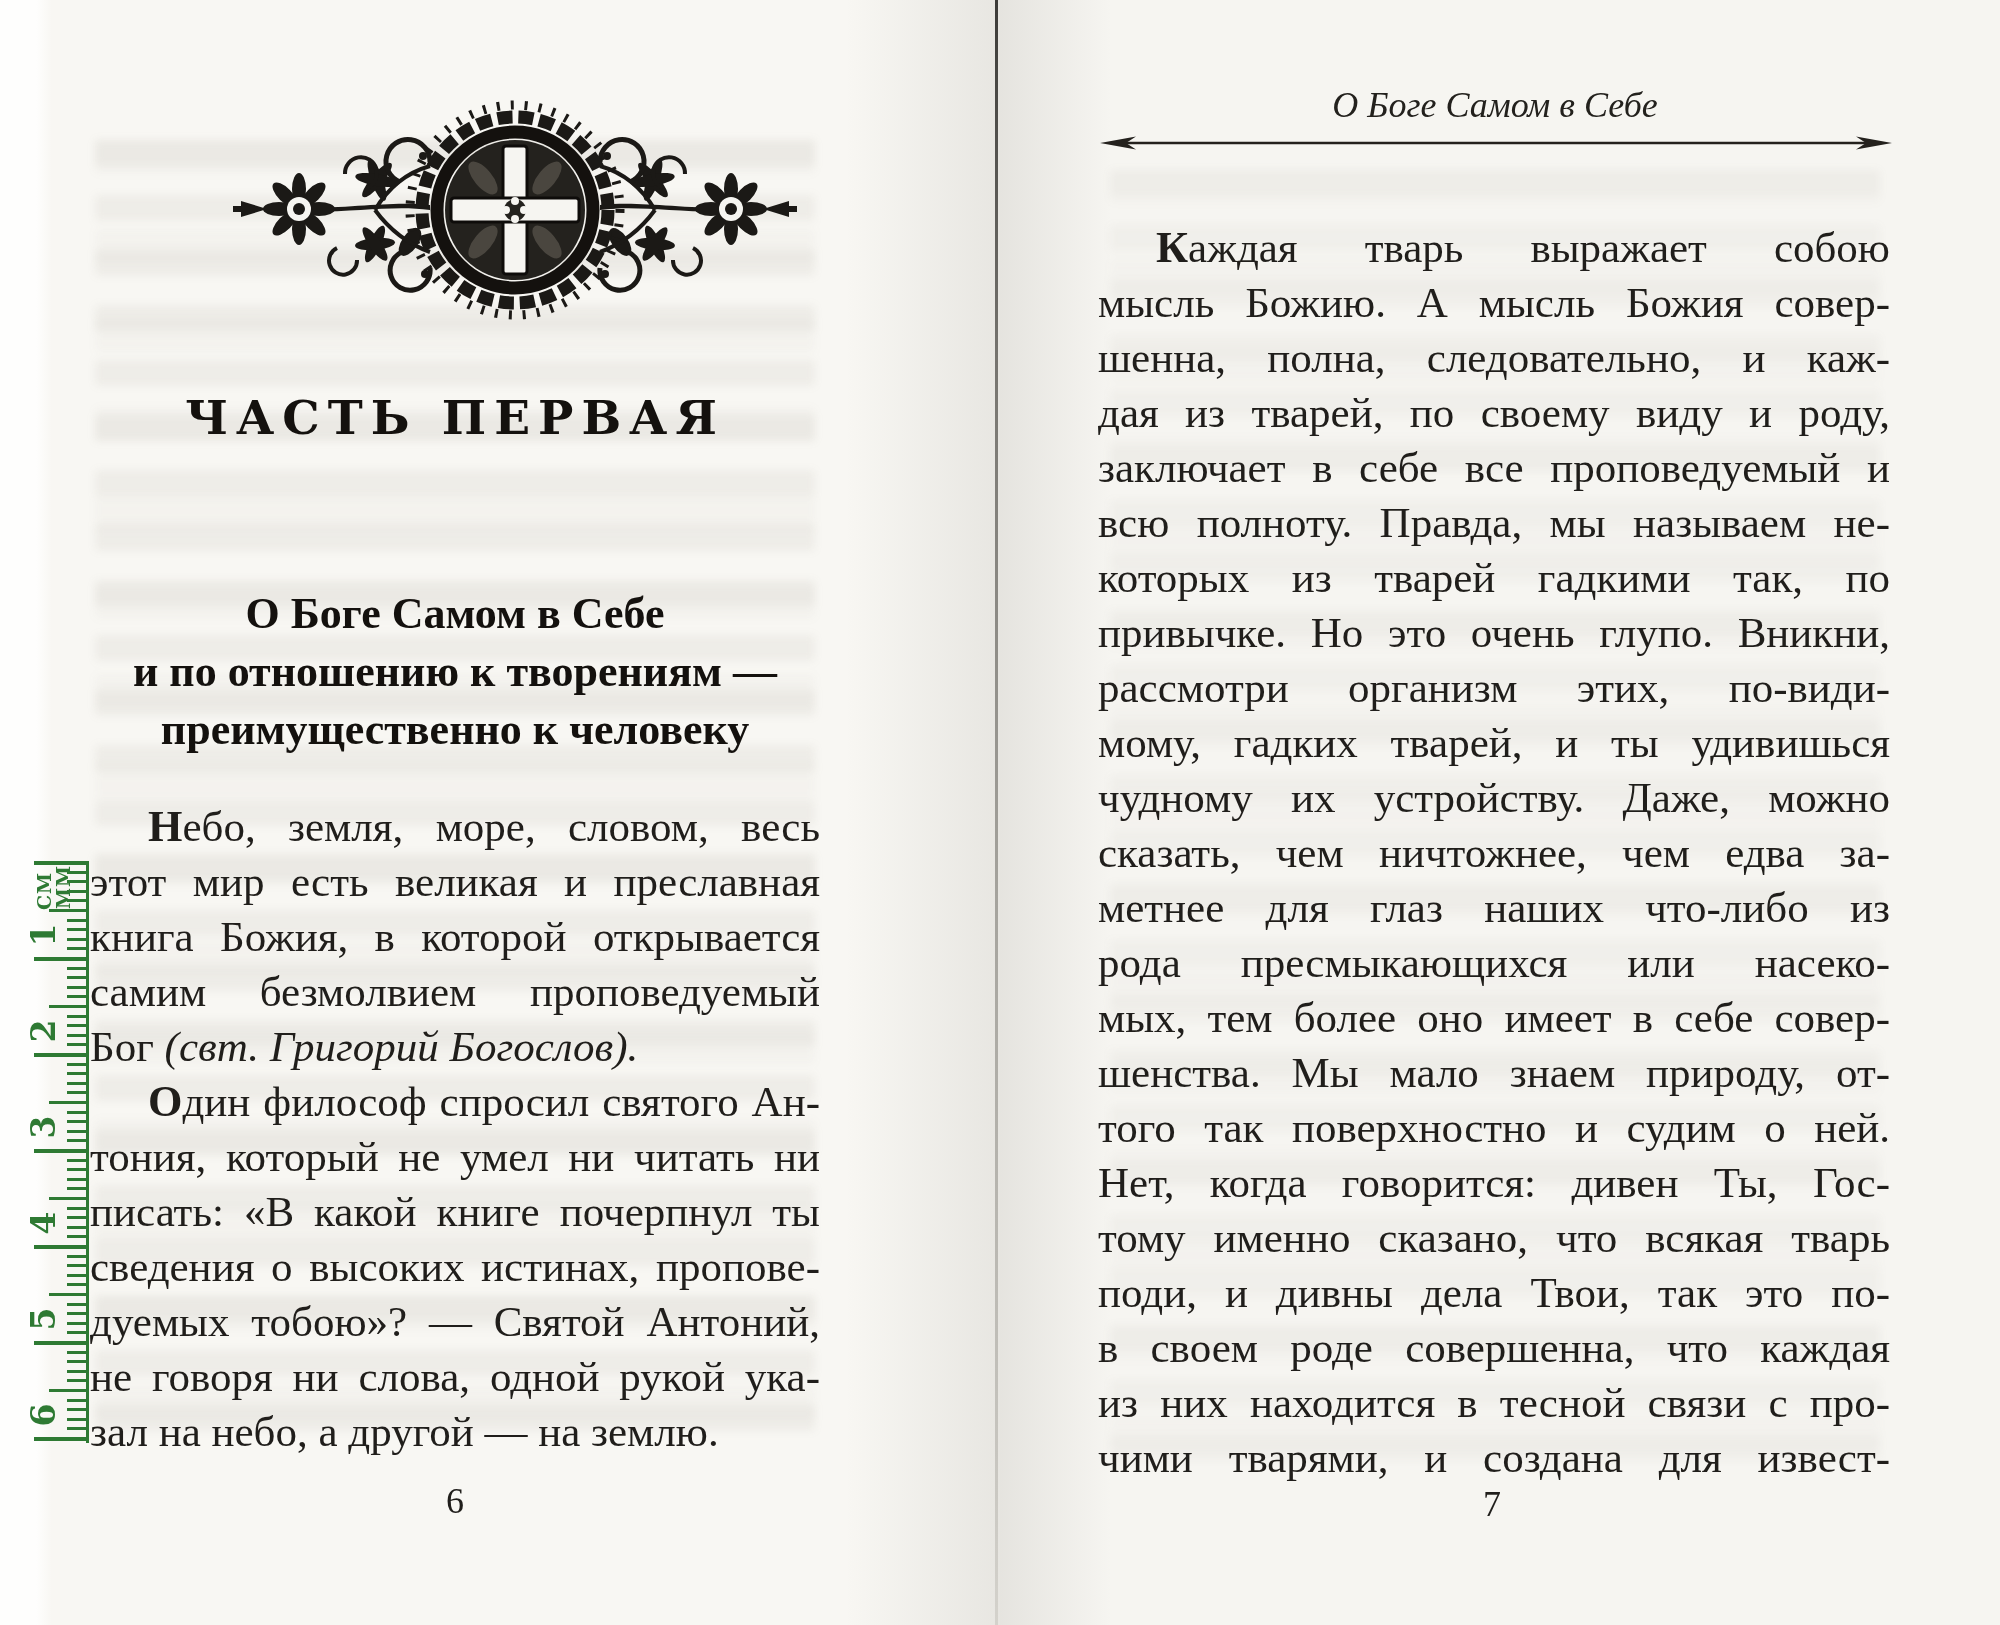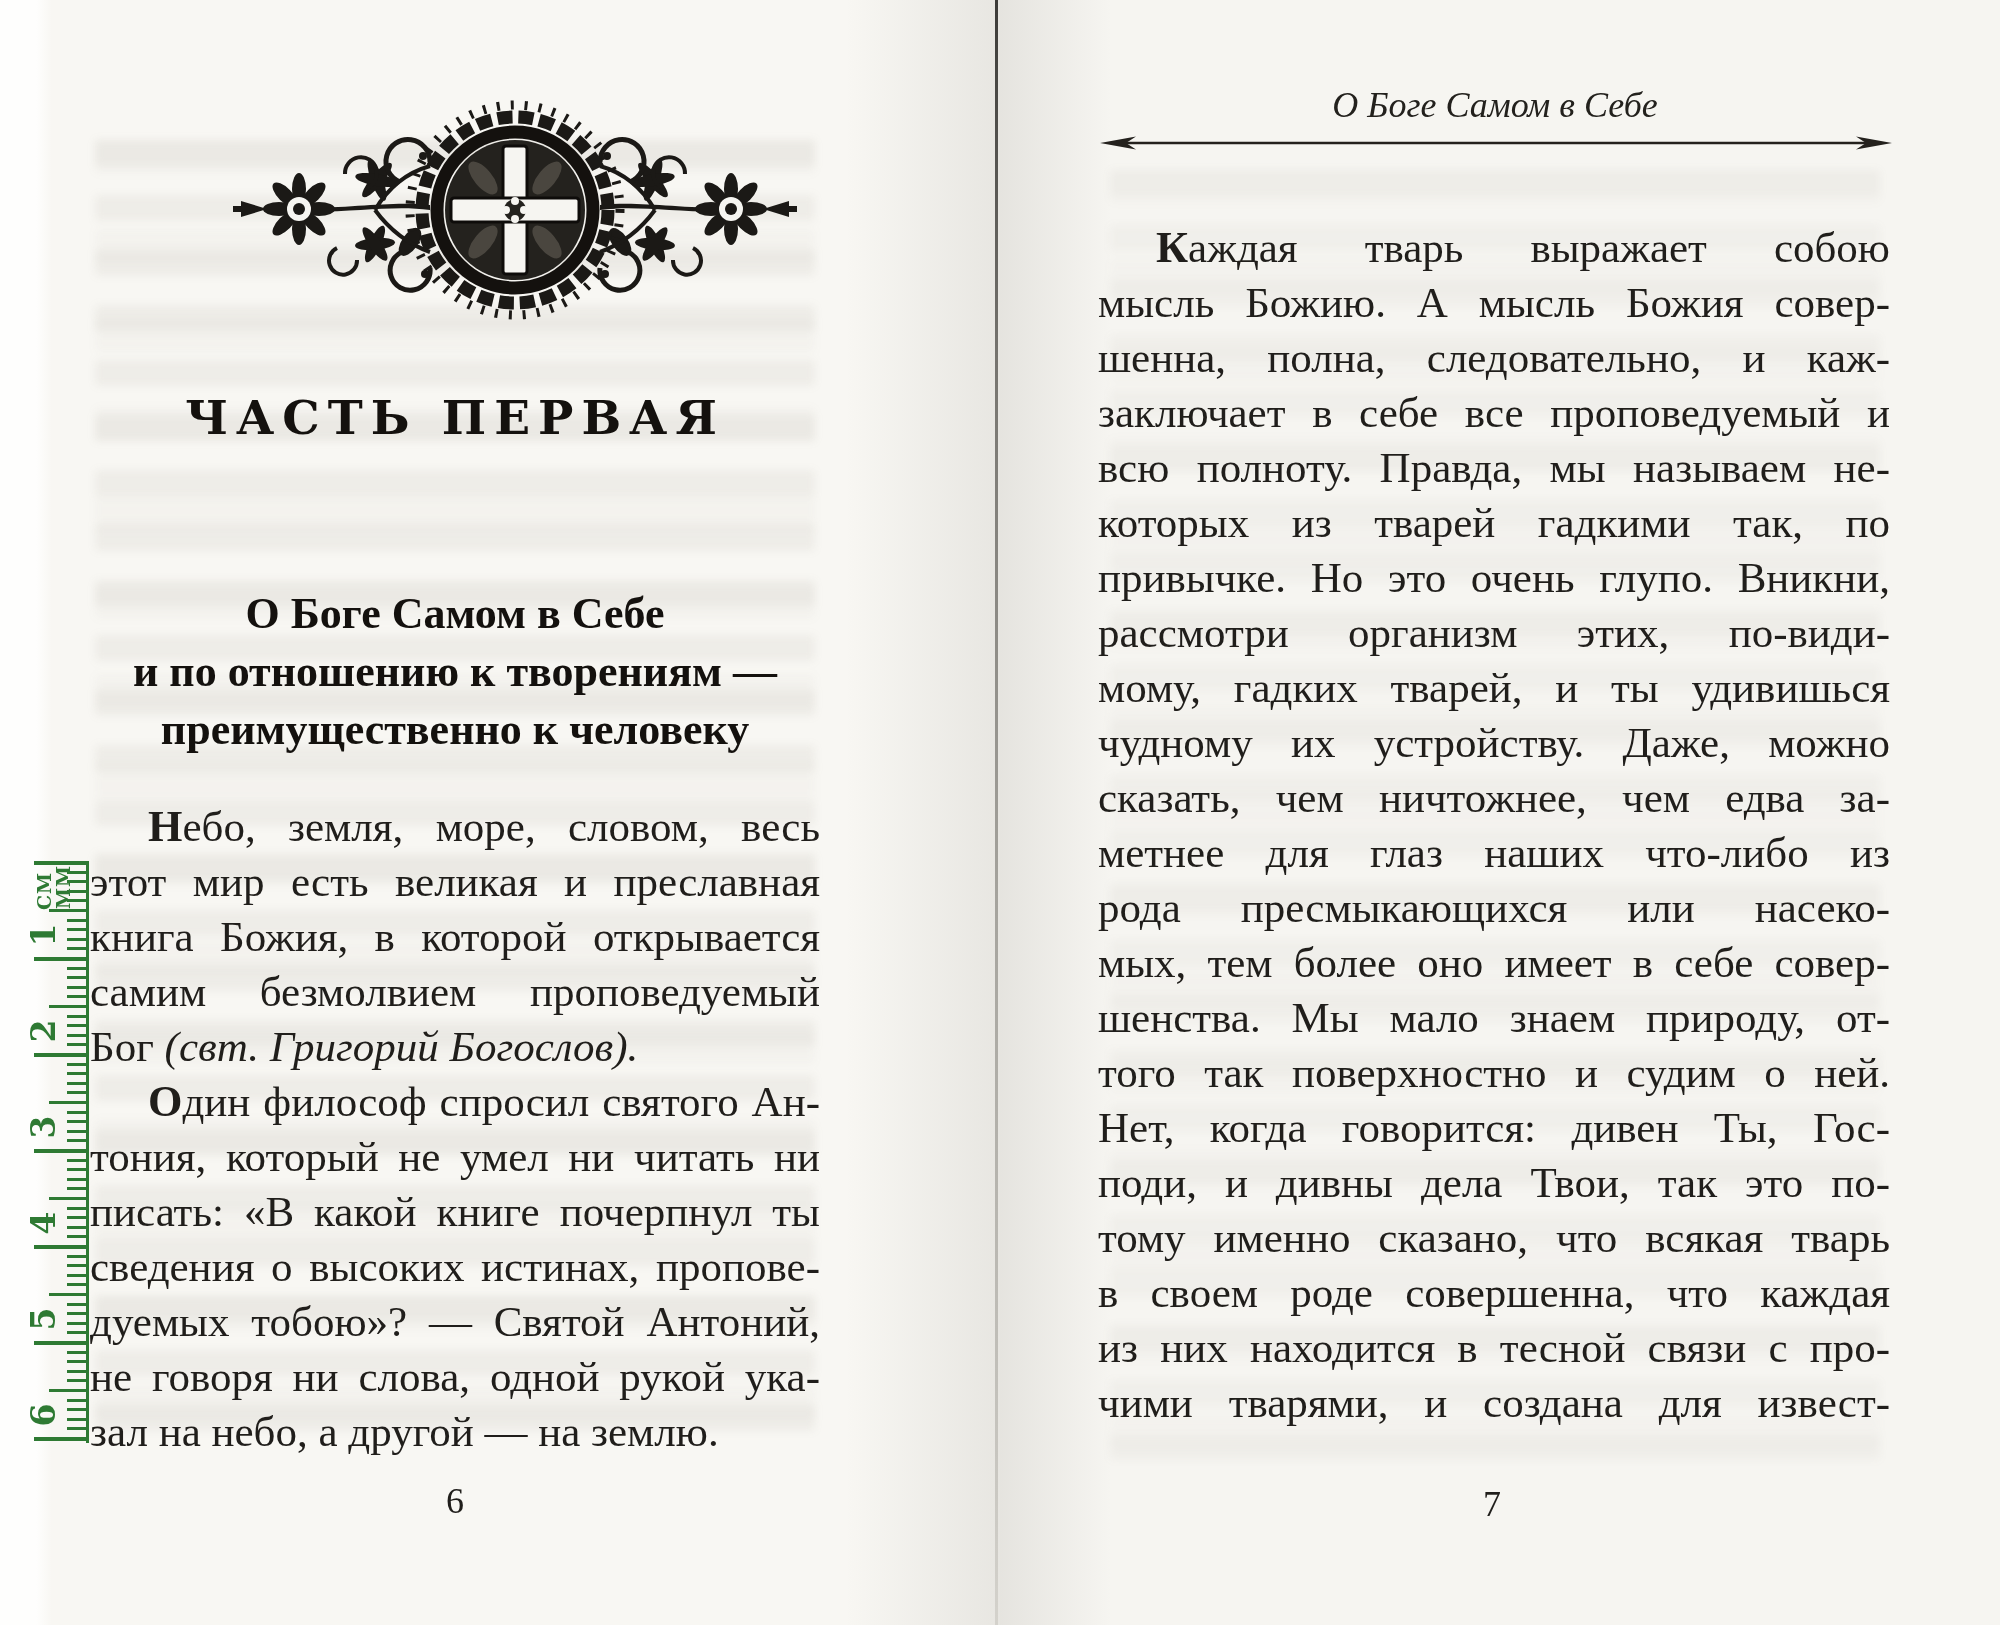--- a/index.html
+++ b/index.html
@@ -188,36 +188,37 @@
   <svg class="header-rule" width="800" height="26" viewBox="0 0 800 26">
     <line x1="24" y1="13" x2="776" y2="13" stroke="#24211d" stroke-width="2.4"></line>
     <path d="M4,13 L40,6.5 L30,13 L40,19.5 Z" fill="#24211d"></path>
     <path d="M796,13 L760,6.5 L770,13 L760,19.5 Z" fill="#24211d"></path>
   </svg>
 
   <div class="body-col right-body">
       <div class="line indent"><span class="cap">К</span>аждая тварь выражает собою</div>
       <div class="line">мысль Божию. А мысль Божия совер-</div>
       <div class="line">шенна, полна, следовательно, и каж-</div>
+      <div class="line">дая из тварей, по своему виду и роду,</div>
       <div class="line">заключает в себе все проповедуемый и</div>
       <div class="line">всю полноту. Правда, мы называем не-</div>
       <div class="line">которых из тварей гадкими так, по</div>
       <div class="line">привычке. Но это очень глупо. Вникни,</div>
       <div class="line">рассмотри организм этих, по-види-</div>
       <div class="line">мому, гадких тварей, и ты удивишься</div>
       <div class="line">чудному их устройству. Даже, можно</div>
       <div class="line">сказать, чем ничтожнее, чем едва за-</div>
       <div class="line">метнее для глаз наших что-либо из</div>
       <div class="line">рода пресмыкающихся или насеко-</div>
       <div class="line">мых, тем более оно имеет в себе совер-</div>
       <div class="line">шенства. Мы мало знаем природу, от-</div>
       <div class="line">того так поверхностно и судим о ней.</div>
       <div class="line">Нет, когда говорится: дивен Ты, Гос-</div>
+      <div class="line">тому именно сказано, что всякая тварь</div>
       <div class="line">поди, и дивны дела Твои, так это по-</div>
-      <div class="line">тому именно сказано, что всякая тварь</div>
       <div class="line">в своем роде совершенна, что каждая</div>
       <div class="line">из них находится в тесной связи с про-</div>
       <div class="line">чими тварями, и создана для извест-</div>
     </div>
   <div class="page-number pn-right">7</div>
 
   <div class="ruler">
     <div class="ruler-baseline"></div>
     <div class="ruler-unit unit-mm">ММ</div>
     <div class="ruler-unit unit-cm">СМ</div>

